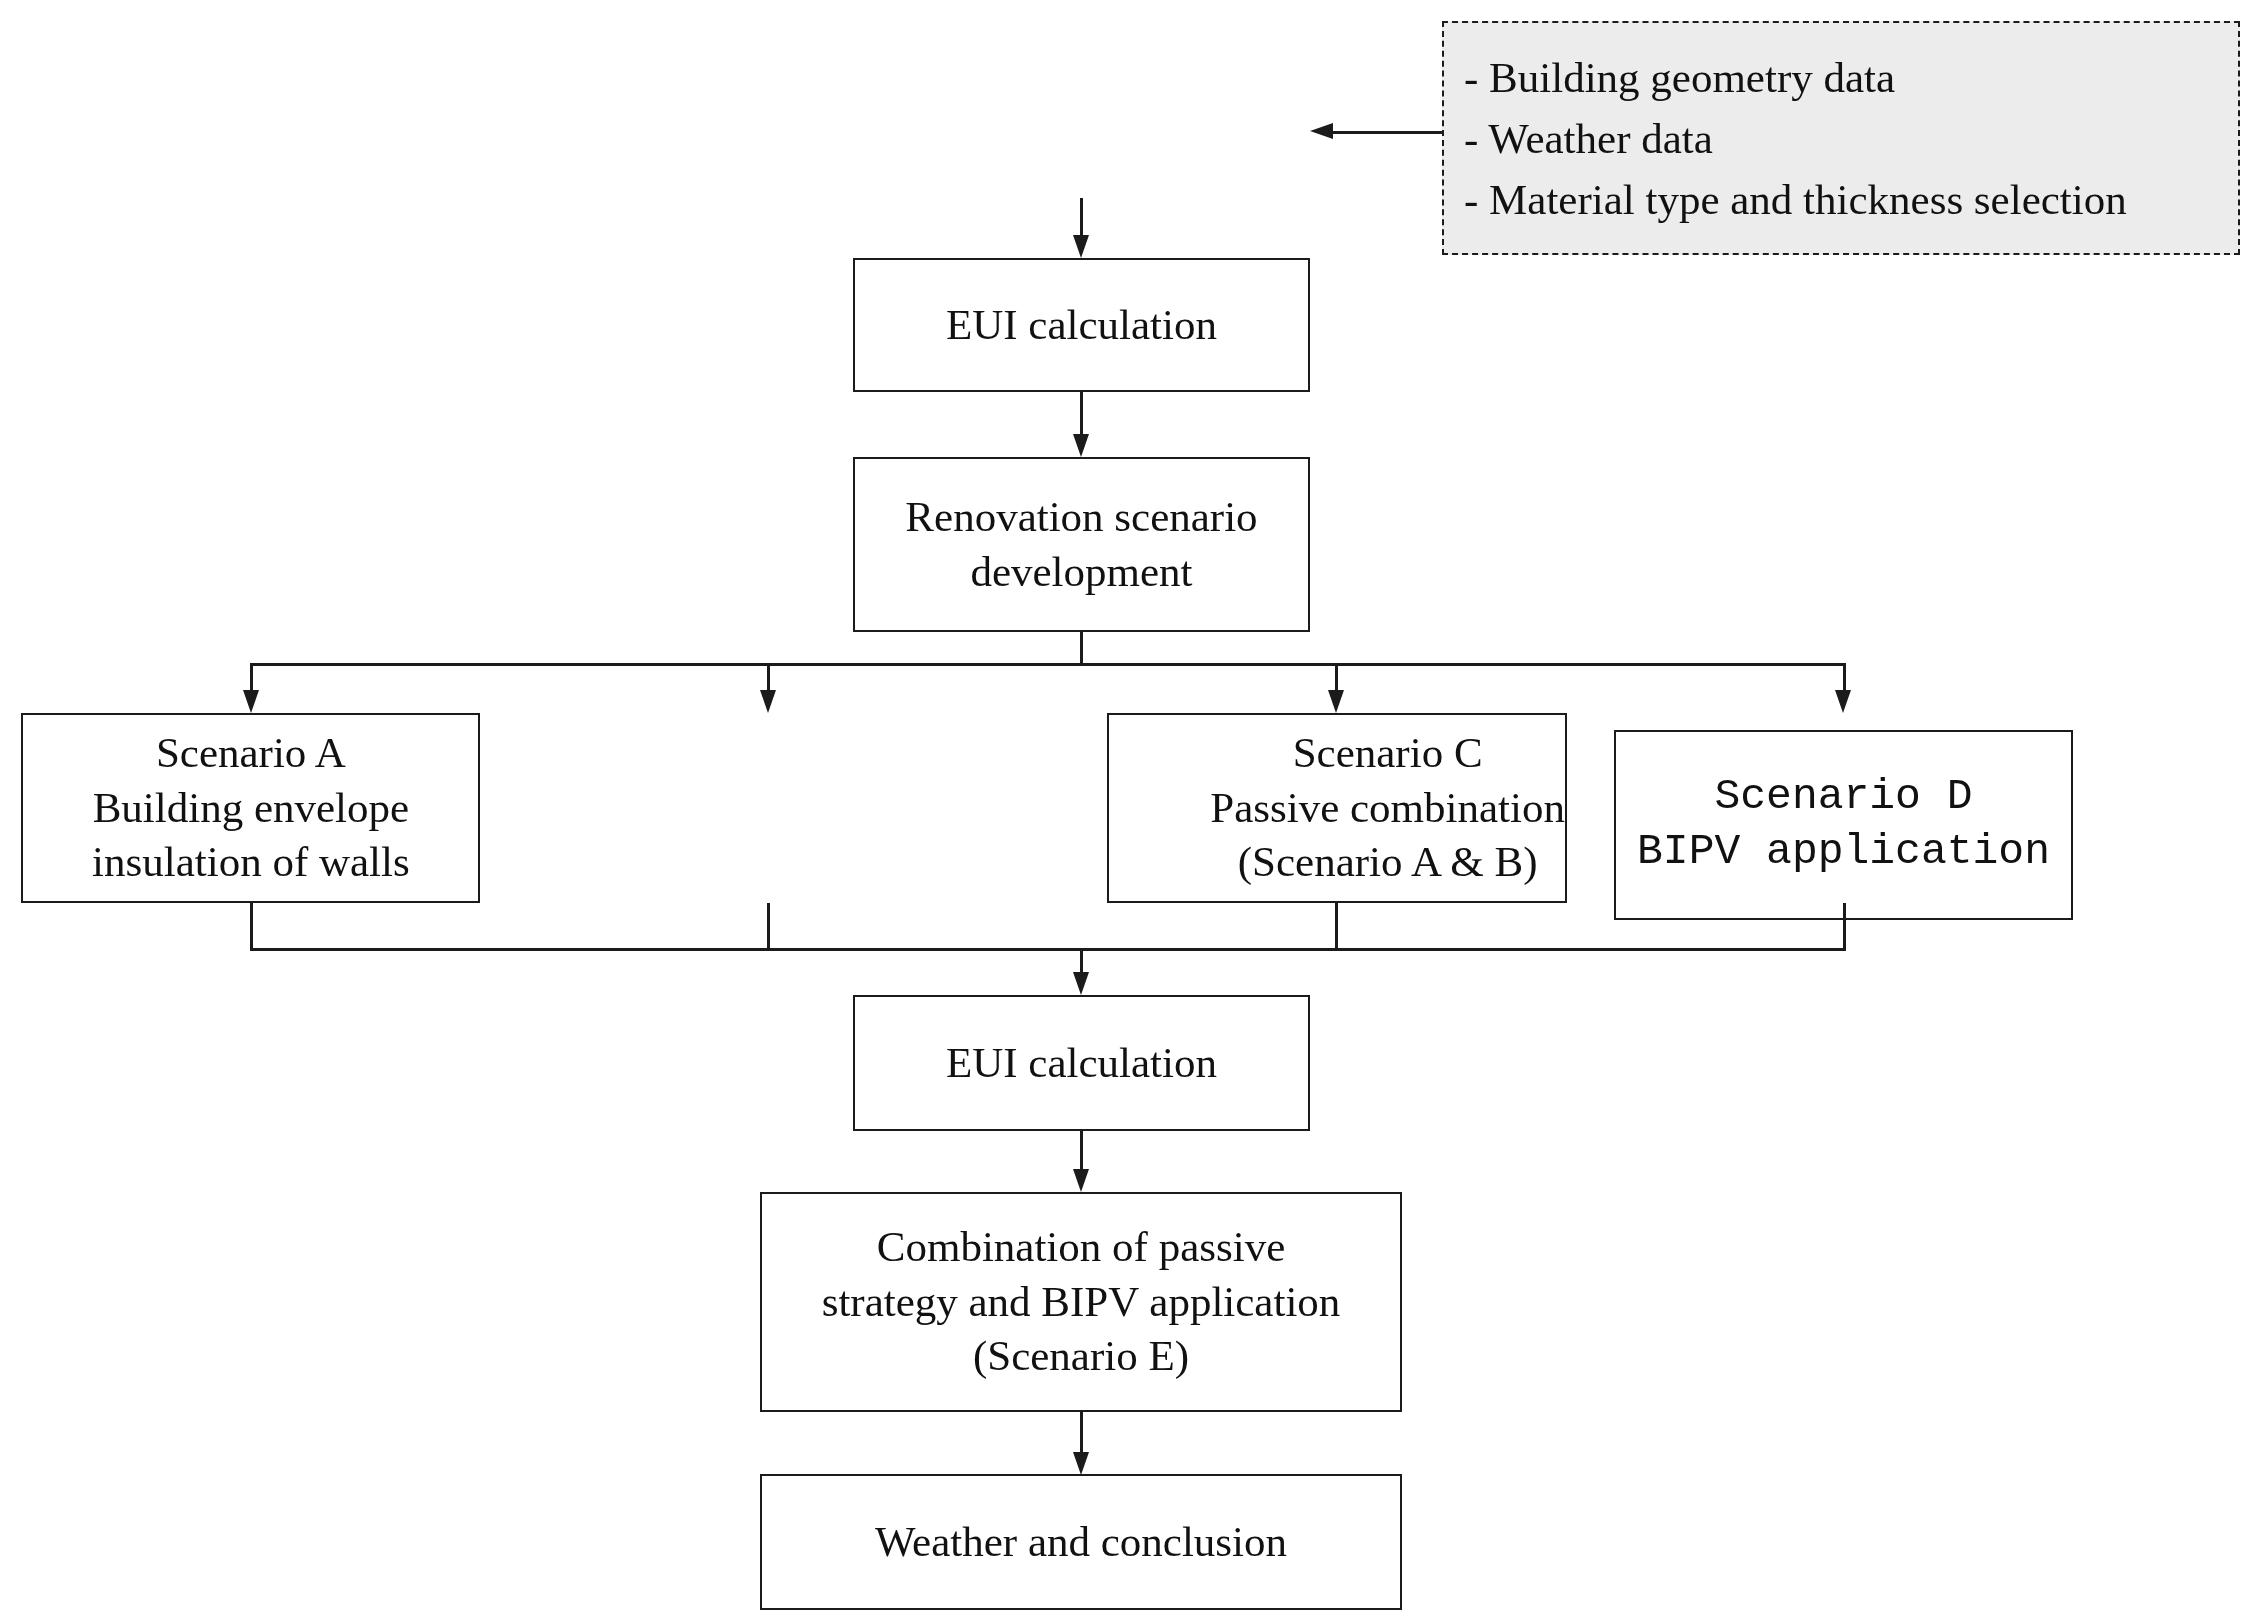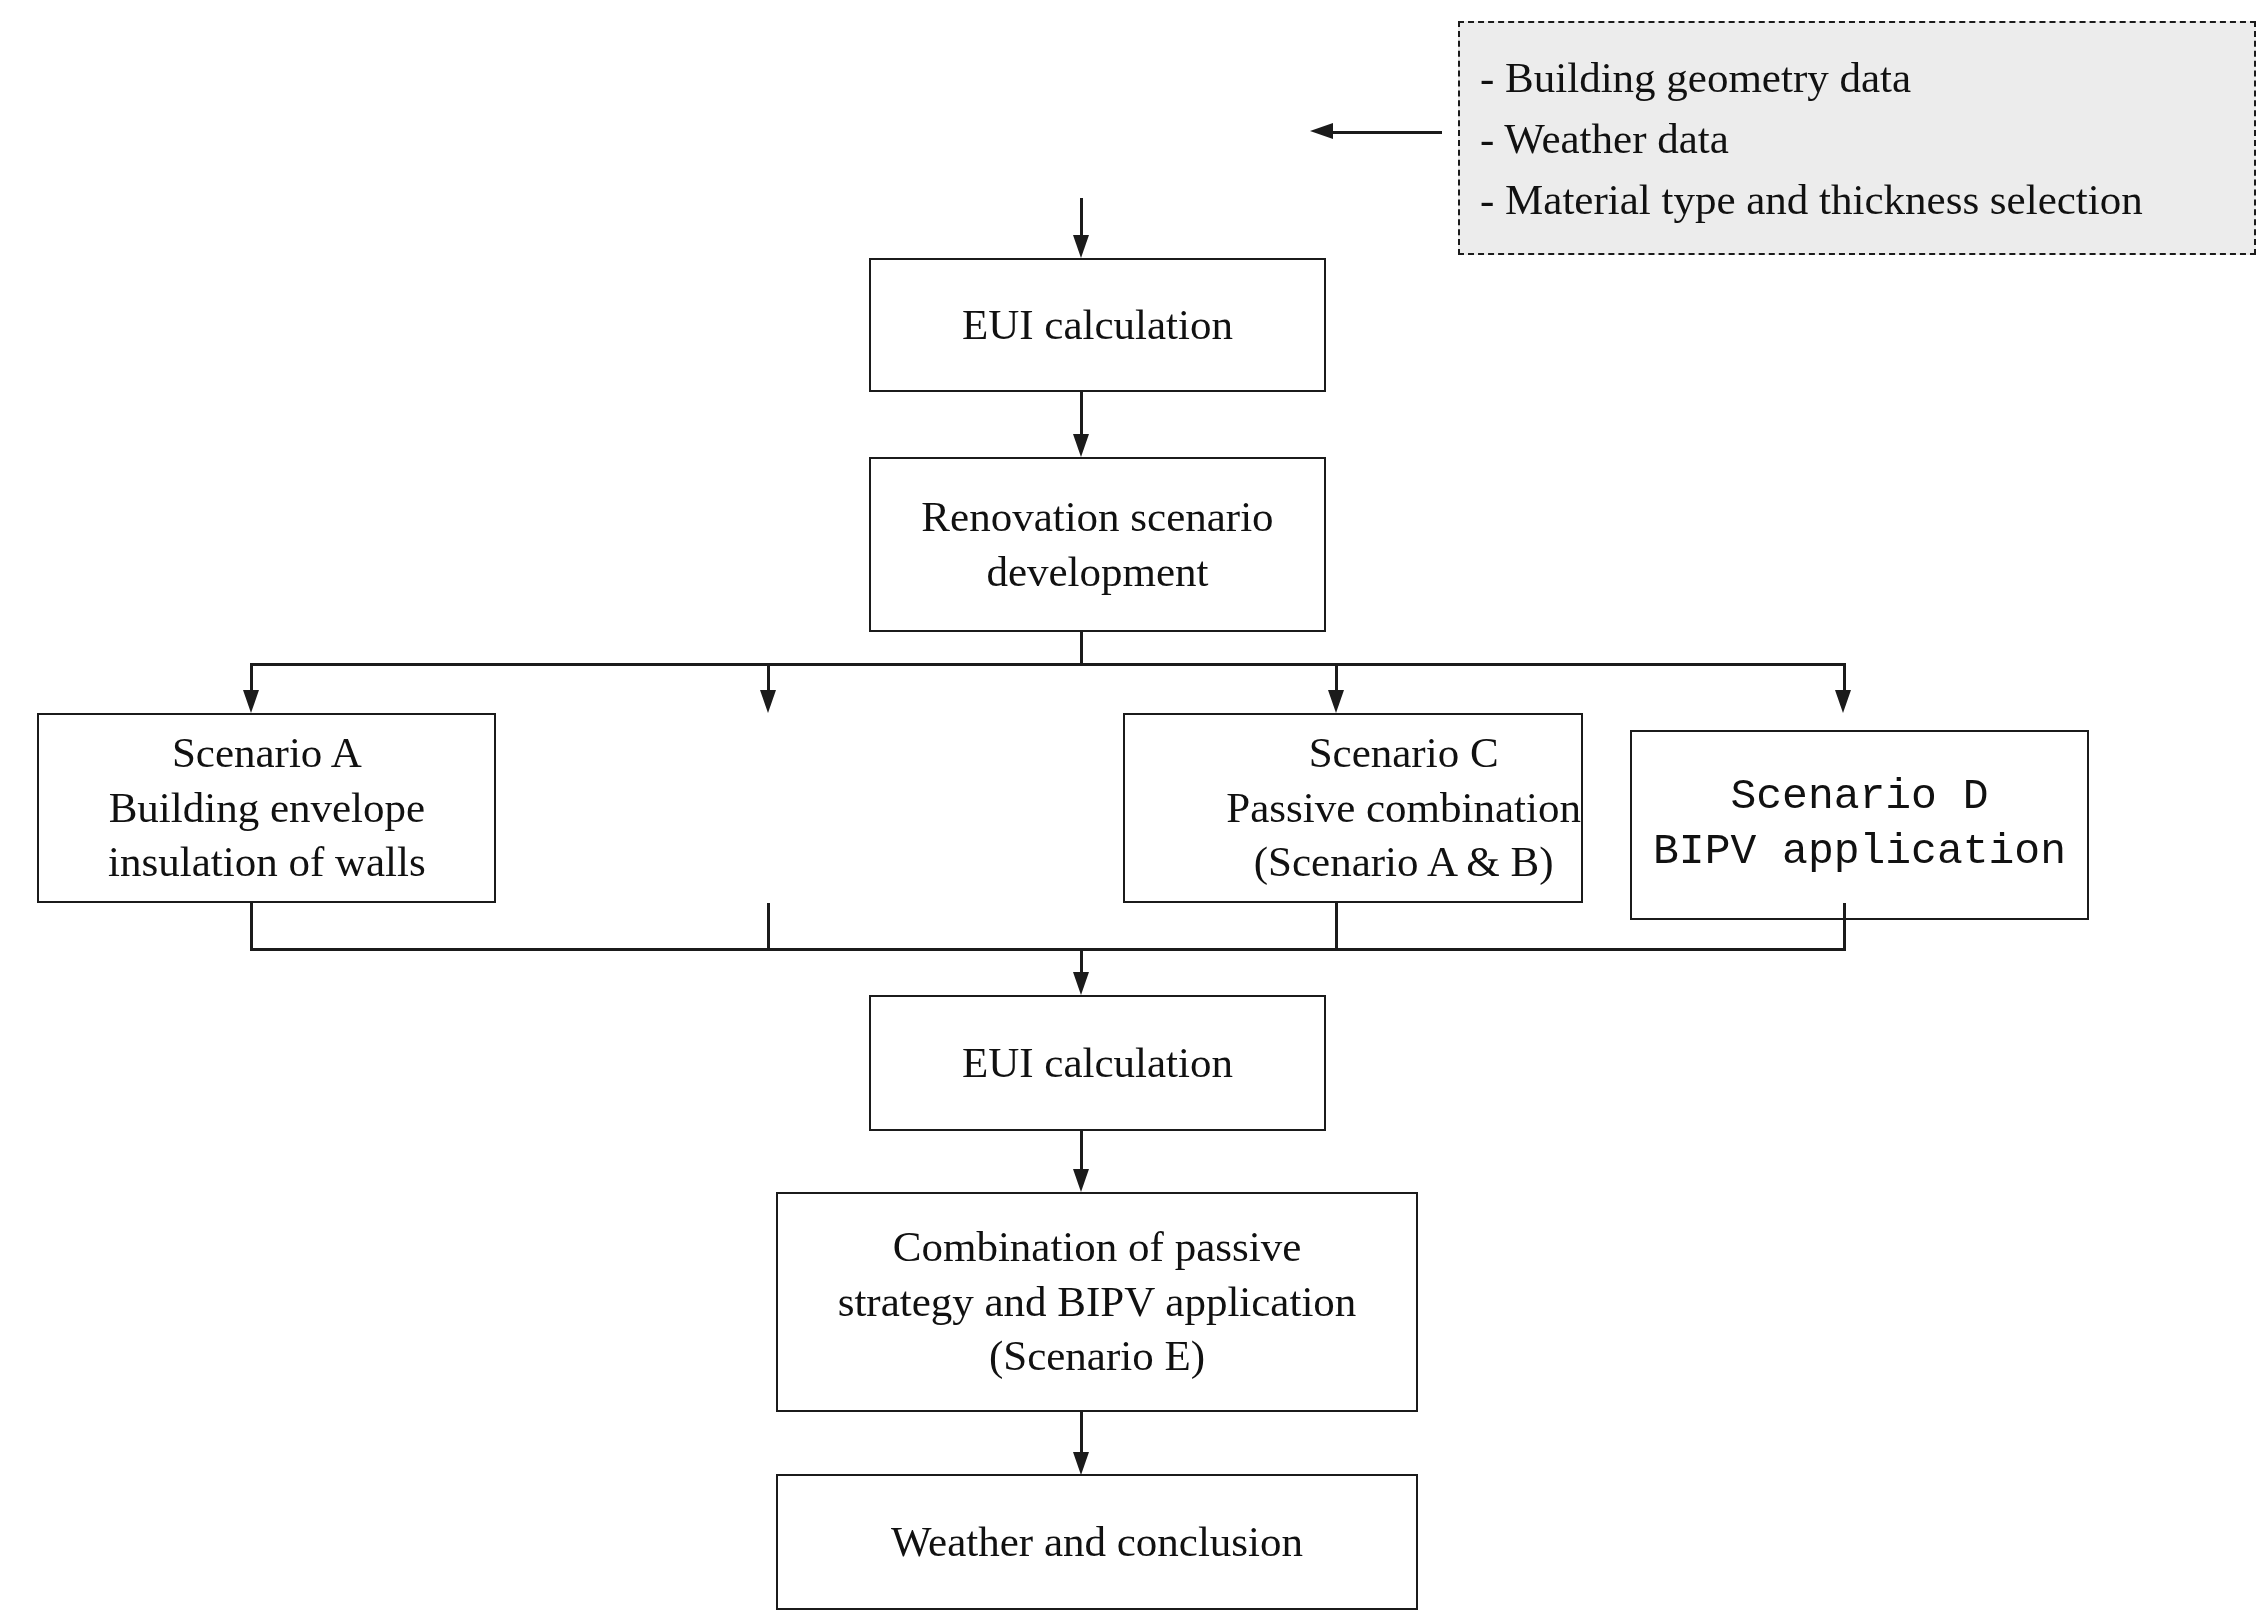--- a/index.html
+++ b/index.html
@@ -23,21 +23,20 @@
   .node{
     position:absolute;
     border:2.9px solid var(--line);
     background:var(--box-fill);
     display:flex;
     align-items:center;
     justify-content:center;
     text-align:center;
     font-size:43px;
     line-height:1.27;
-    margin-left:16px;
   }
   .node .label{
     white-space:pre;
   }
   .node--dashed{
     border-style:dashed;
     background:var(--input-fill);
     justify-content:flex-start;
     text-align:left;
     padding-left:20px;

